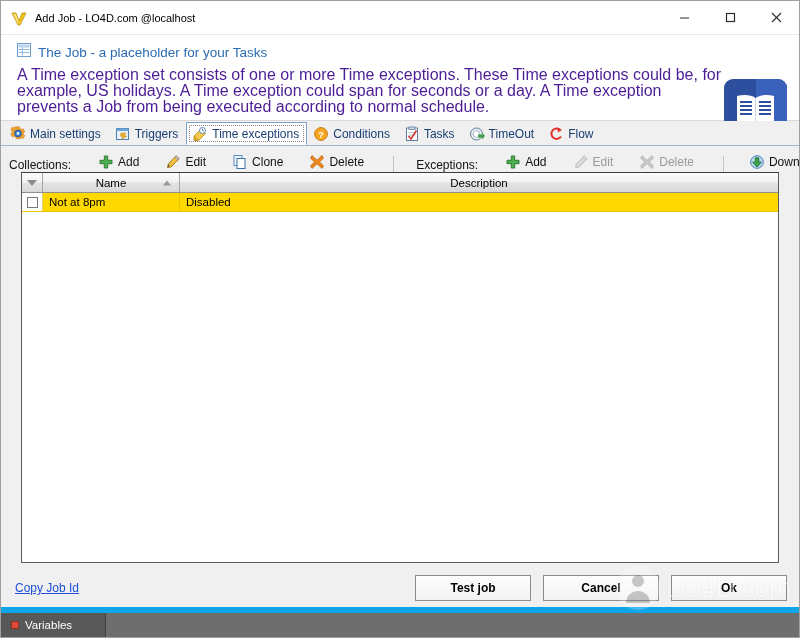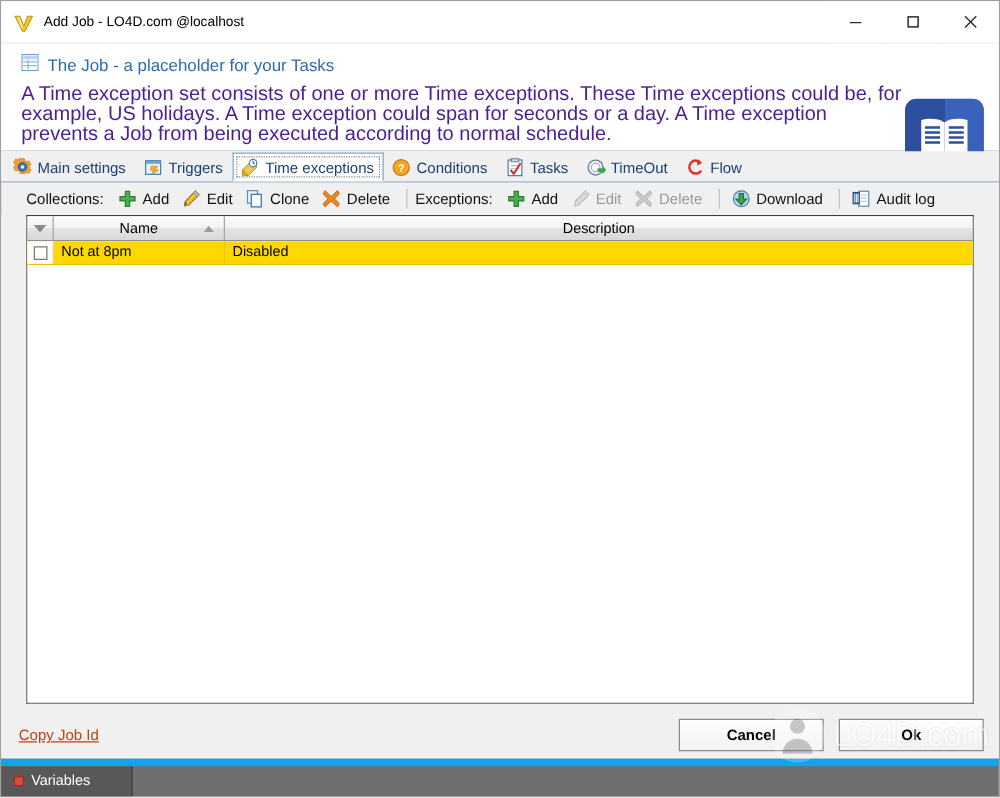--- a/index.html
+++ b/index.html
@@ -138,26 +138,25 @@
     pointer-events: none;
   }
   .tab-ico { width: 16px; height: 16px; flex: 0 0 auto; position: relative; }
 
   
   .toolbar {
     flex: 0 0 auto;
     height: 26px;
     background: #f0f0f0;
     display: flex;
-    align-items: center;
+    align-items: flex-end;
     padding-left: 8px;
     font-size: 12px;
     color: #111;
-    gap: 0px;
-    margin-left: 12px;
+    gap: 16px;
   }
   .tb-label { margin-right: 8px; white-space: nowrap; }
   .tb-item {
     display: flex; align-items: center; gap: 4px;
     padding: 2px 7px 2px 3px;
     white-space: nowrap;
   }
   .tb-item.disabled { color: #9a9a9a; }
   .tb-item.disabled .tb-ico { opacity: 0.45; filter: grayscale(100%); }
   .tb-ico { width: 16px; height: 16px; flex: 0 0 auto; position: relative; }
@@ -255,21 +254,21 @@
   .footer {
     flex: 0 0 auto;
     height: 38px;
     background: #f0f0f0;
     display: flex;
     align-items: center;
     padding: 0 12px 0 14px;
     box-sizing: border-box;
   }
   .link {
-    color: #c2410c;
+    color: #1d4ed8;
     font-size: 12px;
     text-decoration: underline;
     white-space: nowrap;
   }
   .btnrow { margin-left: auto; display: flex; gap: 12px; }
   .btn {
     width: 116px; height: 26px;
     background: linear-gradient(to bottom, #fdfdfd 0%, #f2f2f2 100%);
     border: 1px solid #8c8c8c;
     font-size: 12px;
@@ -611,20 +610,21 @@
           <div class="cell col-name">Not at 8pm</div>
           <div class="cell col-desc">Disabled</div>
         </div>
       </div>
     </div>
   </div>
 
   <div class="footer">
     <span class="link">Copy Job Id</span>
     <div class="btnrow">
+      <div class="btn">Test job</div>
       <div class="btn">Cancel</div>
       <div class="btn">Ok</div>
     </div>
   </div>
 
   <div class="statusbar">
     <div class="status-btn">
       <span class="status-dot"></span>
       <span>Variables</span>
     </div>

